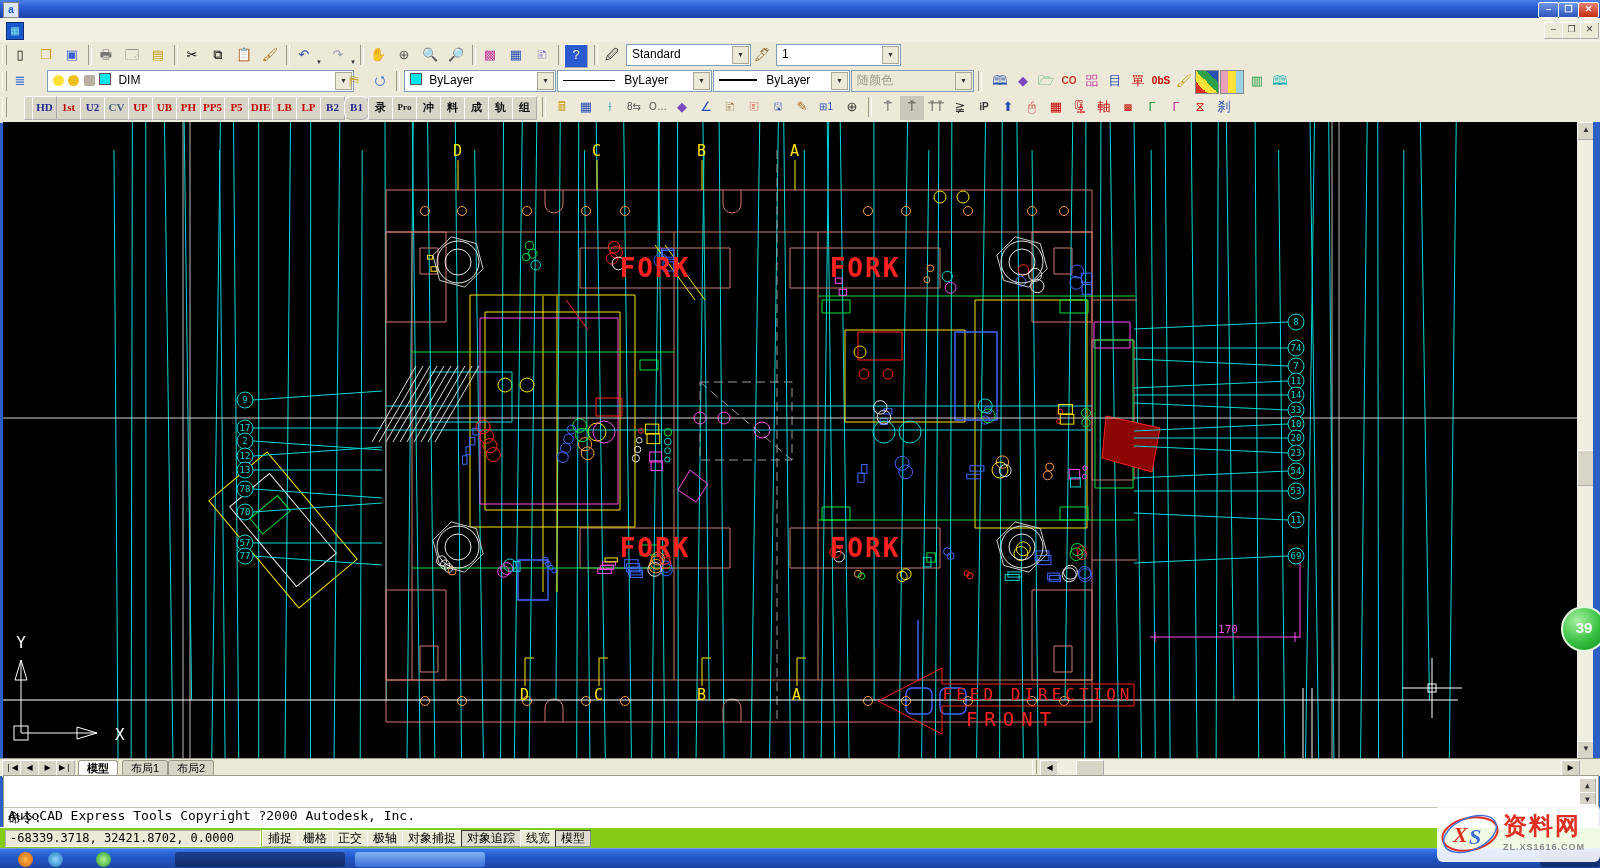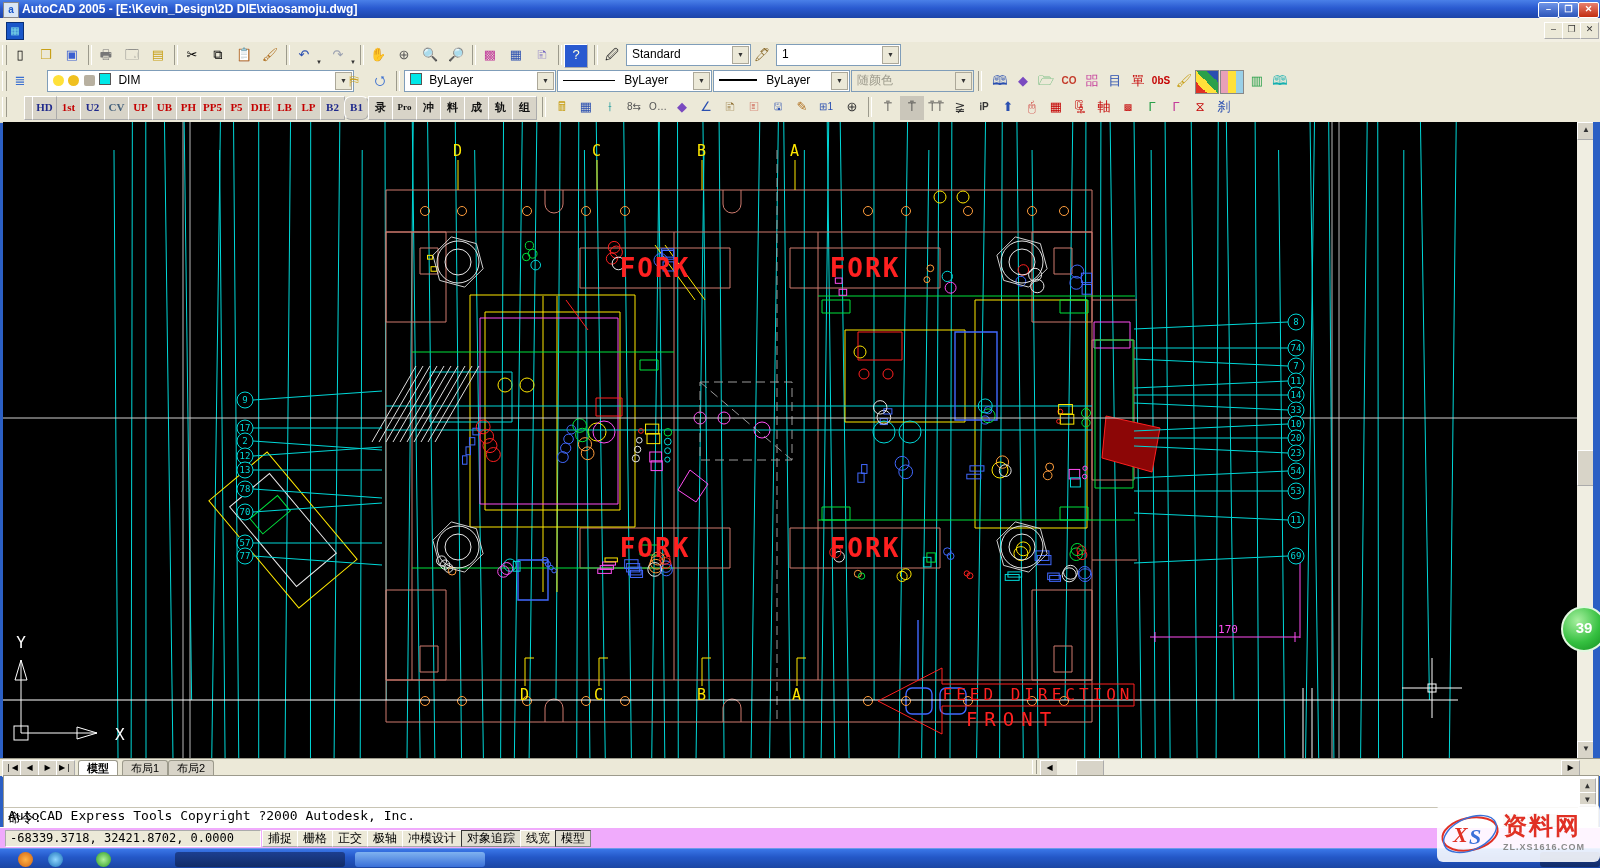--- a/index.html
+++ b/index.html
@@ -65,21 +65,21 @@
        background:#d8d4c8;font-size:11px;line-height:14px;border-radius:3px 3px 0 0;}
   .tab.active{background:#fff;font-weight:bold;}
   .hscroll-groove{position:absolute;top:1px;height:15px;background:#f0eee2;}
   
   .cmdwin{position:absolute;left:3px;top:775px;width:1594px;height:52px;background:#fff;border:1px solid #9c9a8c;
      font-family:"DejaVu Sans Mono",monospace;font-size:13px;}
   .cmdhist{position:absolute;left:4px;top:2px;line-height:15px;white-space:pre;}
   .cmdprompt{position:absolute;left:4px;bottom:3px;line-height:15px;}
   .cmdsep{position:absolute;left:0;right:20px;bottom:20px;border-top:1px solid #c8c4b4;}
   
-  .statusbar{position:absolute;left:0;top:827px;width:1600px;height:21px;background:#f0abfc;border-top:1px solid #fff;}
+  .statusbar{position:absolute;left:0;top:827px;width:1600px;height:21px;background:#84cc16;border-top:1px solid #fff;}
   .coords{position:absolute;left:5px;top:2px;width:250px;height:15px;border:1px inset #fff;background:#ece9d8;
      font-size:12px;line-height:15px;padding-left:4px;font-family:"DejaVu Sans Mono",monospace;}
   .tg{position:absolute;top:2px;height:15px;padding:0 5px;border:1px outset #fff;background:#ece9d8;
       font-size:12px;line-height:15px;}
   .tg.on{border:1px inset #888;background:#e0ddd0;}
   
   .taskbar{position:absolute;left:0;top:848px;width:1600px;height:20px;
      background:linear-gradient(180deg,#3a77e8 0%,#2458c8 40%,#1a44a0 100%);border-top:1px solid #6f9ae8;}
   .tbitem{position:absolute;top:3px;height:15px;border-radius:3px;}
   
@@ -92,21 +92,20 @@
 </style>
 </head>
 <body>
 
 <div class="screen">
   <div class="frame-side" style="left:0;"></div>
   <div class="frame-side" style="left:1597px;"></div>
 
   <div class="titlebar">
     <span class="appicon">a</span>
-    <span class="ttext">AutoCAD 2005 - [E:\Kevin_Design\2D DIE\xiaosamoju.dwg]</span>
     <span class="winbtn" style="left:1538px;">–</span>
     <span class="winbtn" style="left:1558px;">❐</span>
     <span class="winbtn close" style="left:1578px;">✕</span>
   </div>
 
   <div class="menubar">
     <span class="mico">▦</span>
     <span class="smallbtn" style="left:1544px;">–</span>
     <span class="smallbtn" style="left:1562px;">❐</span>
     <span class="smallbtn" style="left:1580px;">✕</span>
@@ -750,21 +749,21 @@
     <span class="sbtn" style="right:80px;bottom:1px;width:14px;height:12px;position:absolute;" data-g="◀"></span>
     <span class="sthumb" style="right:40px;bottom:1px;width:30px;height:12px;position:absolute;"></span>
   </div>
 
   <div class="statusbar">
     <span class="coords">-68339.3718, 32421.8702, 0.0000</span>
     <span class="tg" style="left:262px;">捕捉</span>
     <span class="tg" style="left:297px;">栅格</span>
     <span class="tg" style="left:332px;">正交</span>
     <span class="tg" style="left:367px;">极轴</span>
-    <span class="tg" style="left:402px;">冲模设计</span>
+    <span class="tg" style="left:402px;">对象捕捉</span>
     <span class="tg on" style="left:461px;">对象追踪</span>
     <span class="tg" style="left:520px;">线宽</span>
     <span class="tg on" style="left:555px;">模型</span>
   </div>
 
   <div class="taskbar">
     <span class="tbitem" style="left:18px;width:15px;background:radial-gradient(circle,#ffb347,#d06010);border-radius:50%;height:15px;"></span>
     <span class="tbitem" style="left:48px;width:15px;background:radial-gradient(circle,#8fd6ff,#1a70b8);border-radius:50%;height:15px;"></span>
     <span class="tbitem" style="left:96px;width:15px;background:radial-gradient(circle,#aef09a,#2a9a20);border-radius:50%;height:15px;"></span>
     <span class="tbitem" style="left:175px;width:170px;background:linear-gradient(180deg,#1c3f90,#122c68);"></span>

